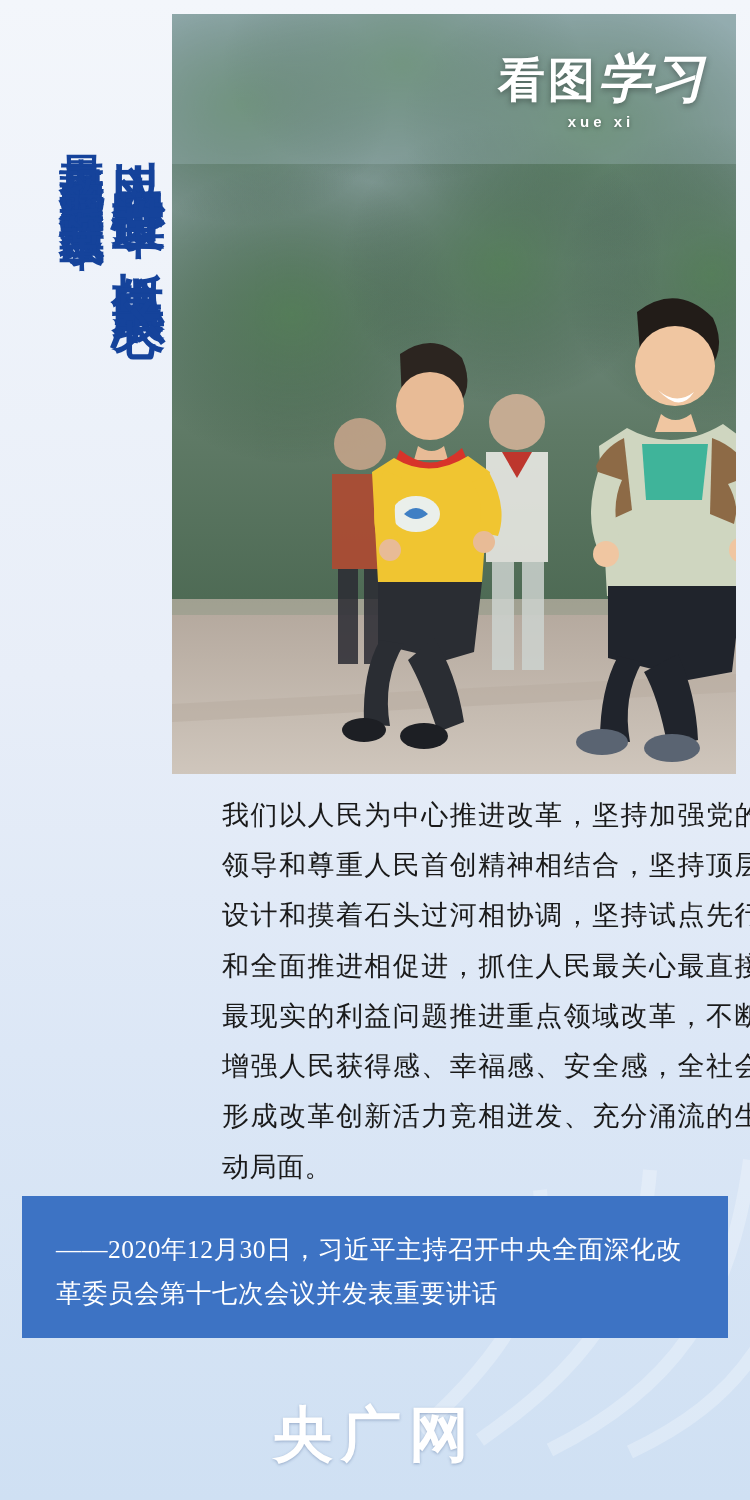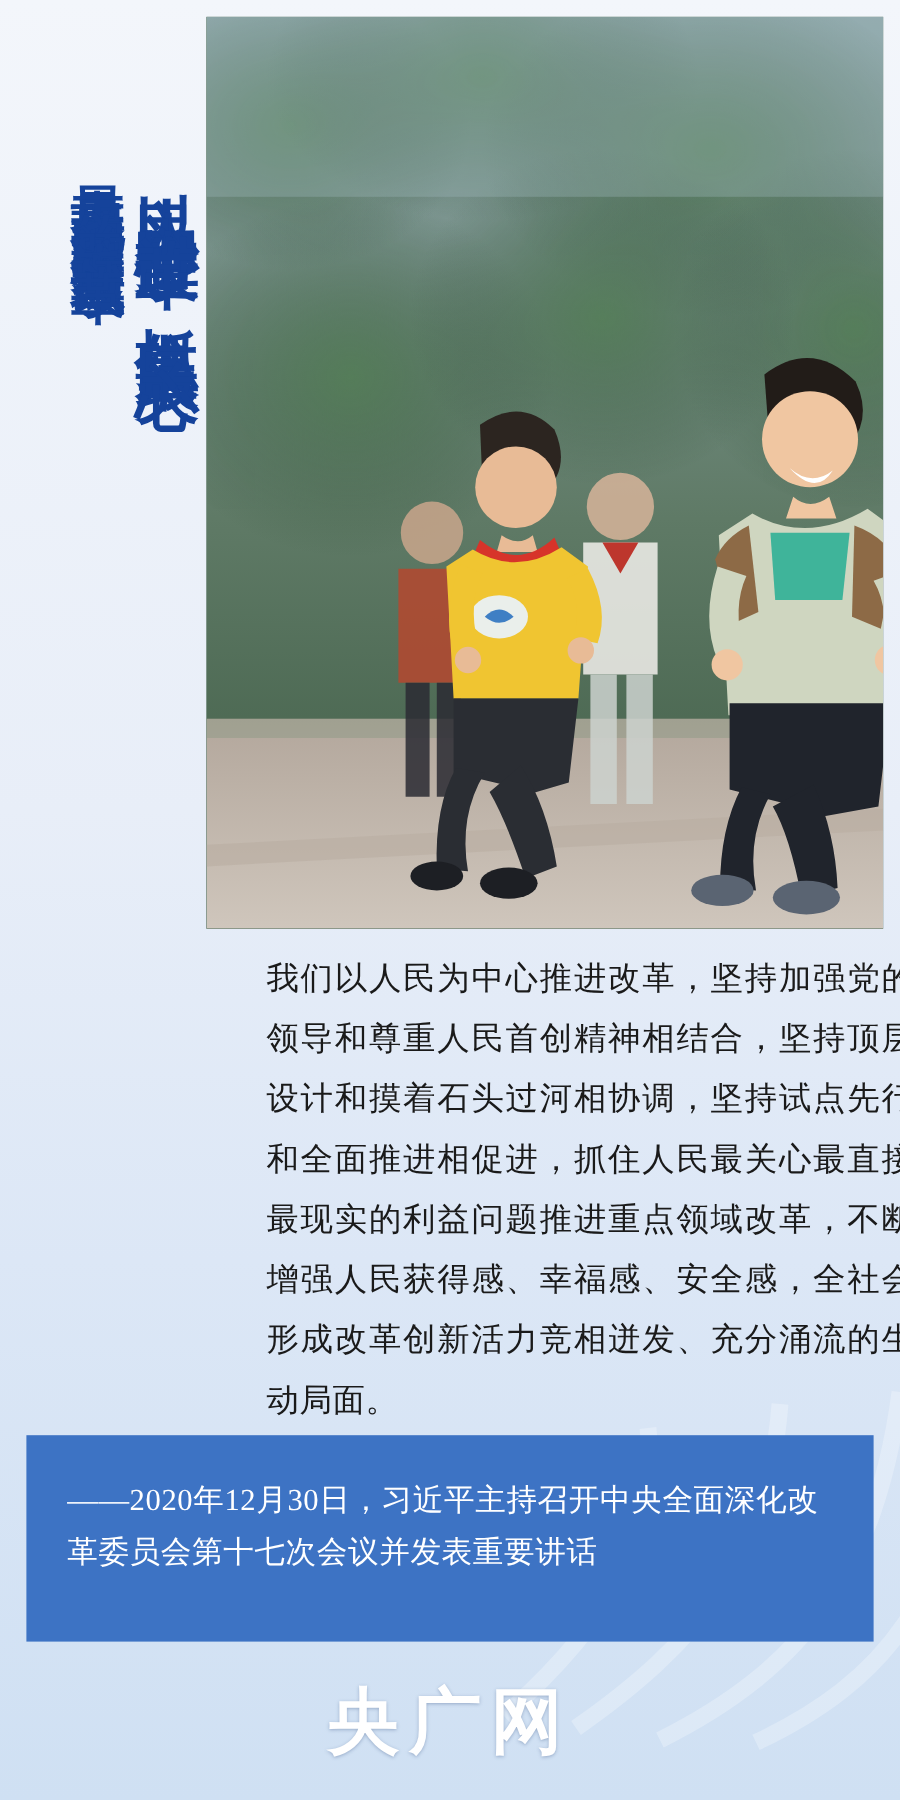--- a/index.html
+++ b/index.html
@@ -125,21 +125,21 @@
 
   
   .attrib {
     position: absolute;
     left: 22px;
     top: 1196px;
     width: 706px;
     background: #3d73c4;
     color: #ffffff;
     box-sizing: border-box;
-    padding: 32px 34px 52px 34px;
+    padding: 32px 34px 22px 34px;
     font-family: "Liberation Serif", serif;
     font-size: 25.5px;
     line-height: 1.72;
     letter-spacing: 0.5px;
   }
 
   
   .footer {
     position: absolute;
     left: 0;
@@ -290,20 +290,26 @@
         <ellipse cx="678" cy="716" rx="28" ry="14" fill="#f1f1f1"></ellipse>
         <ellipse cx="614" cy="708" rx="24" ry="13" fill="#f1f1f1"></ellipse>
       </g>
 
       <path d="M596 618 q36 -10 68 4 q-30 20 -72 10 z" fill="#c22a24" opacity="0.9"></path>
 
       <rect x="0" y="0" width="564" height="760" fill="none"></rect>
     </svg>
   </div>
 
+  <div class="brand">
+    <div class="brand-cn">
+      <span>看图</span><span class="script">学习</span>
+    </div>
+    <div class="brand-py">xue xi</div>
+  </div>
 
   <div class="quote">我们以人民为中心推进改革，坚持加强党的领导和尊重人民首创精神相结合，坚持顶层设计和摸着石头过河相协调，坚持试点先行和全面推进相促进，抓住人民最关心最直接最现实的利益问题推进重点领域改革，不断增强人民获得感、幸福感、安全感，全社会形成改革创新活力竞相迸发、充分涌流的生动局面。</div>
 
   <div class="attrib">——2020年12月30日，习近平主持召开中央全面深化改革委员会第十七次会议并发表重要讲话</div>
 
   <div class="footer">
     <div class="footer-logo">央广网</div>
   </div>
 
 </div>

